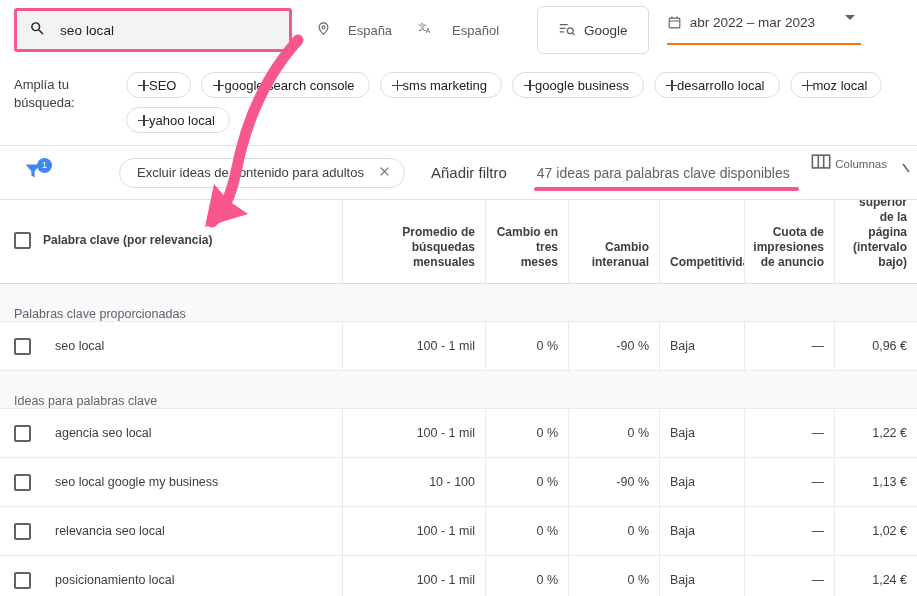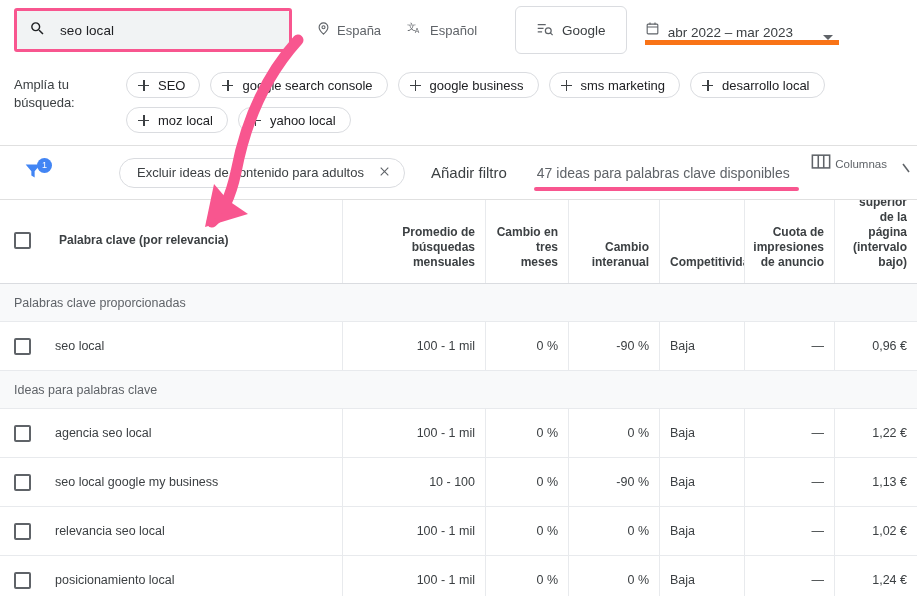--- a/index.html
+++ b/index.html
@@ -33,40 +33,40 @@
     display: flex; align-items: center;
     padding: 0 12px;
   }
   .search-box svg { flex: none; }
   .search-value {
     font-size: 13.5px; color: #202124;
     margin-left: 14px; letter-spacing: .1px;
   }
 
   .locale-item {
-    display: flex; align-items: center; gap: 6px;
+    display: flex; align-items: center; gap: 17px;
     font-size: 13px; color: #5f6368;
     margin-left: 24px; flex: none;
     cursor: pointer;
   }
   .locale-item.lang { margin-left: 26px; }
 
   .network-btn {
     display: flex; align-items: center; gap: 8px;
     height: 48px; padding: 0 20px;
     margin-left: 38px;
     border: 1px solid #dadce0; border-radius: 6px;
     font-size: 13.5px; color: #3c4043;
     background: #fff; cursor: pointer; flex: none;
   }
 
   .daterange {
-    display: flex; align-items: flex-end; gap: 8px;
+    display: flex; align-items: flex-start; gap: 8px;
     margin-left: 18px; flex: none;
-    border-bottom: 5px solid #f97316;
+    border-bottom: 2px solid #f97316;
     height: 30px; padding-right: 6px;
     cursor: pointer;
   }
   .daterange .txt { font-size: 13.5px; color: #3c4043; }
   .daterange .caret {
     width: 0; height: 0; margin-left: 22px;
     border-left: 5px solid transparent;
     border-right: 5px solid transparent;
     border-top: 5px solid #5f6368;
   }
@@ -81,21 +81,21 @@
   .chips-label {
     font-size: 13px; color: #3c4043;
     width: 112px; flex: none; line-height: 18px;
     padding-top: 6px;
   }
   .chips {
     display: flex; flex-wrap: wrap; gap: 9px 10px;
     padding-top: 2px;
   }
   .chip {
-    display: inline-flex; align-items: center; gap: 9px;
+    display: inline-flex; align-items: center; 
     height: 26px; padding: 0 14px 0 11px;
     border: 1px solid #dadce0; border-radius: 14px;
     font-size: 13px; color: #202124;
     background: #fff; cursor: pointer; white-space: nowrap;
   }
   .chip .plus {
     position: relative; width: 11px; height: 11px; flex: none;
   }
   .chip .plus::before, .chip .plus::after {
     content: ""; position: absolute; background: #3c4043;
@@ -169,24 +169,24 @@
   .c-bid  { width: 83px;  flex: none; border-left: 1px solid #e8eaed; }
   .num { justify-content: flex-end; text-align: right; }
   .lft { justify-content: flex-start; text-align: left; }
 
   .thead .c-kw { align-items: center; padding-left: 14px; height: 83px; }
   .cb {
     width: 17px; height: 17px; flex: none;
     border: 2px solid #5f6368; border-radius: 2px;
     background: #fff; cursor: pointer;
   }
-  .kw-head-txt { margin-left: 28px; }
+  .kw-head-txt { margin-left: 12px; }
 
   .section-row {
-    display: flex; align-items: center;
+    display: flex; align-items: flex-end;
     height: 38px; width: 917px;
     background: #f8f9fa;
     border-bottom: 1px solid #e8eaed;
     padding-left: 14px;
     font-size: 12.5px; color: #5f6368;
   }
   .drow { border-bottom: 1px solid #e8eaed; height: 49px; }
   .drow .cell {
     display: flex; align-items: center;
     font-size: 12.5px; color: #3c4043; height: 48px;
@@ -268,25 +268,25 @@
       <div class="chip">
         <span class="plus"></span>
         <span>SEO</span>
       </div>
       <div class="chip">
         <span class="plus"></span>
         <span>google search console</span>
       </div>
       <div class="chip">
         <span class="plus"></span>
+        <span>sms marketing</span>
+      </div>
+      <div class="chip">
+        <span class="plus"></span>
         <span>google business</span>
-      </div>
-      <div class="chip">
-        <span class="plus"></span>
-        <span>sms marketing</span>
       </div>
       <div class="chip">
         <span class="plus"></span>
         <span>desarrollo local</span>
       </div>
       <div class="chip">
         <span class="plus"></span>
         <span>moz local</span>
       </div>
       <div class="chip">

